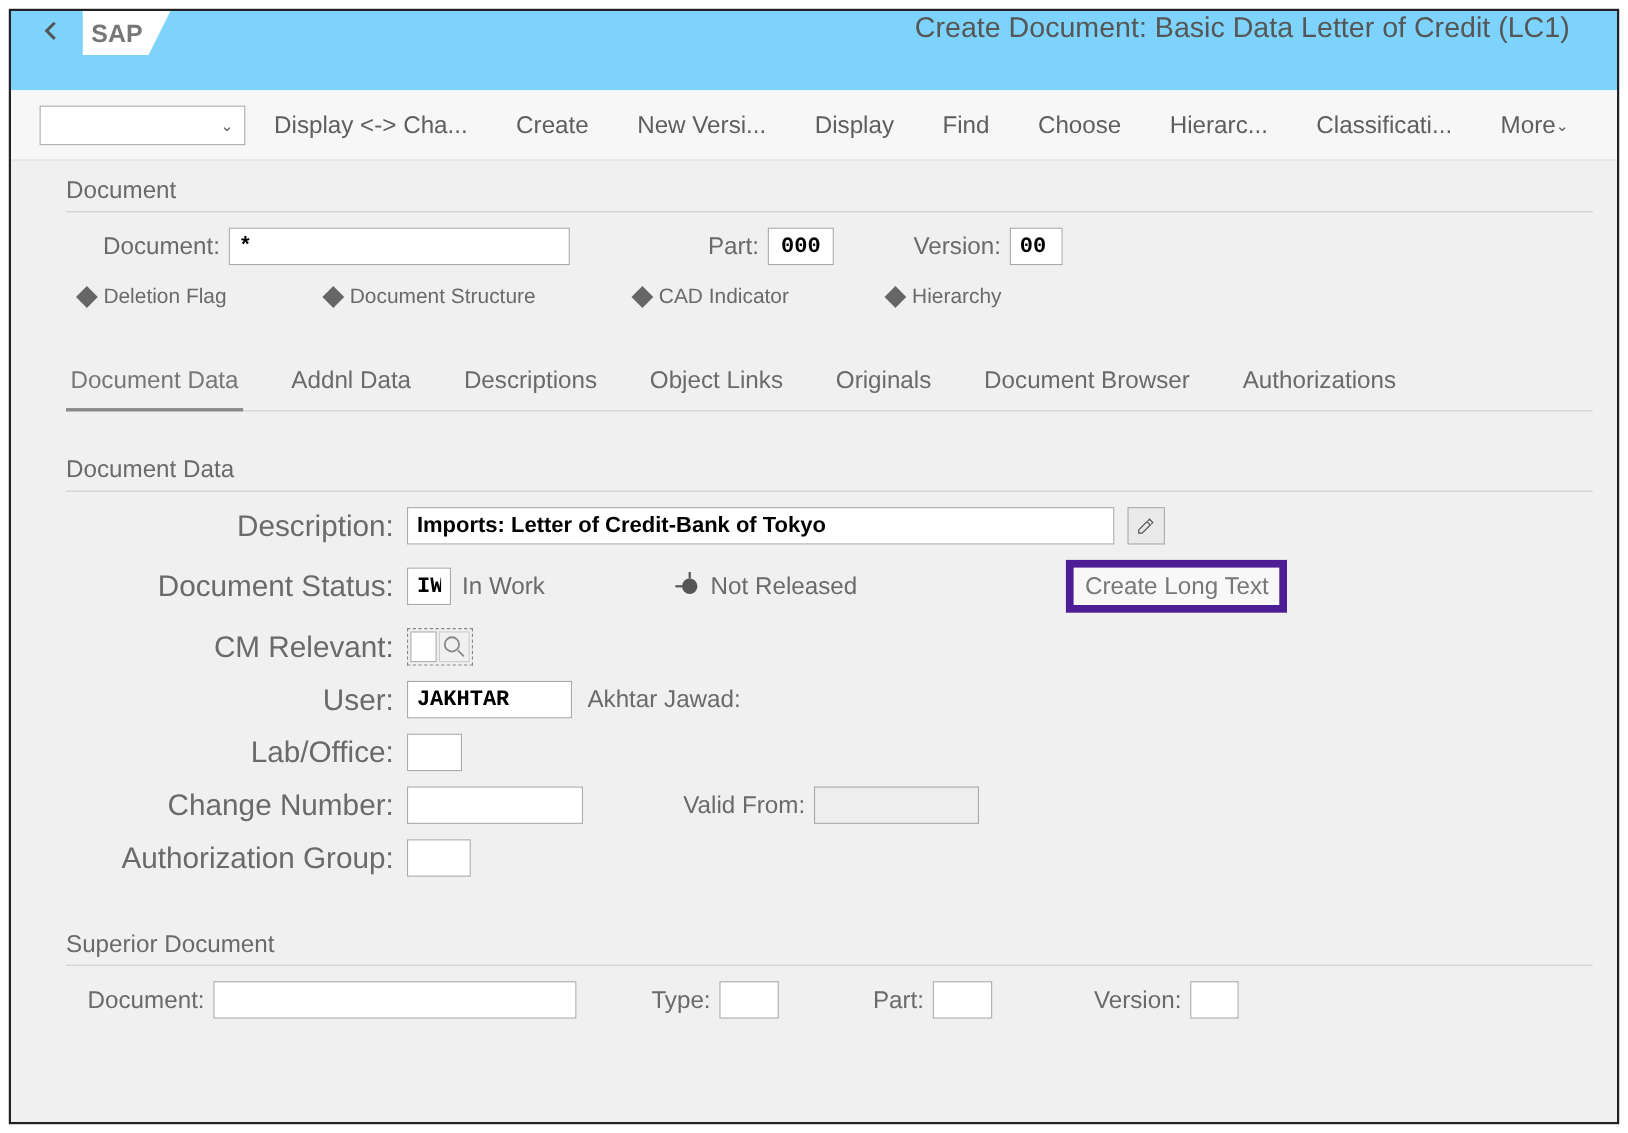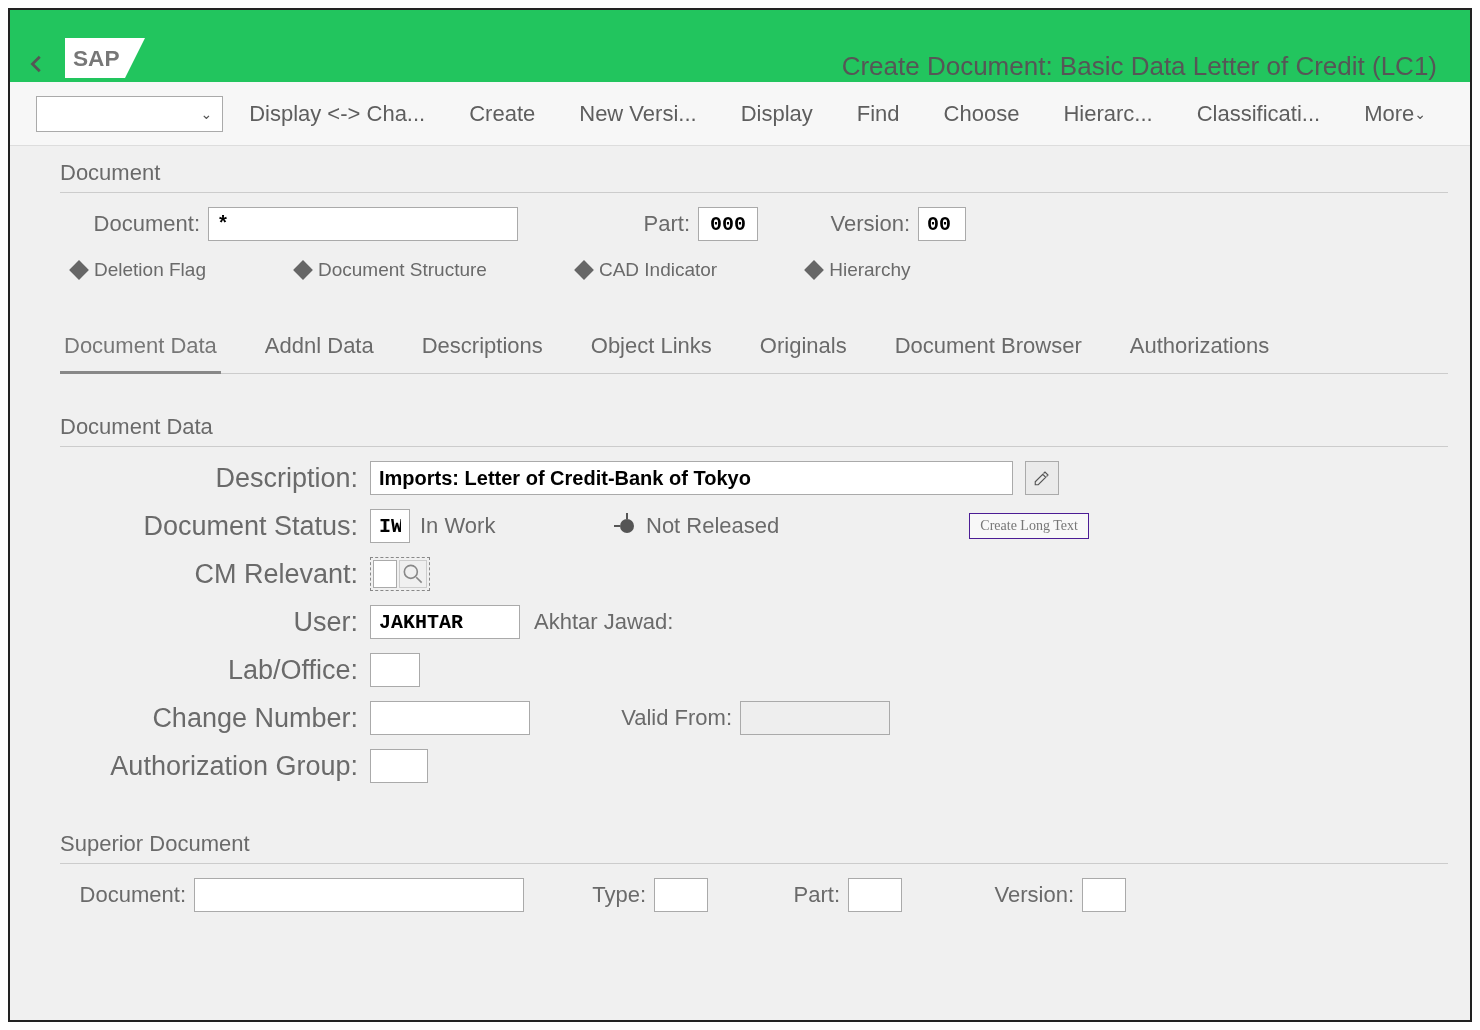--- a/index.html
+++ b/index.html
@@ -1,18 +1,18 @@
 <!DOCTYPE html>
 <html><head>
 <meta charset="utf-8">
 <style>
   * { box-sizing: border-box; margin: 0; padding: 0; font-family: Arial, Helvetica, sans-serif; }
   body { background: #fff; padding: 8px; }
   .window { border: 2px solid #222; width: 1464px; height: 1014px; background: #f0f0f0; display: flex; flex-direction: column; }
-  .titlebar { background: #22c55e; height: 72px; display: flex; align-items: flex-end; padding: 0 9px; }
+  .titlebar { background: #7dd3fc; height: 72px; display: flex; align-items: flex-start; padding: 0 19px; }
   .back-btn { width: 36px; height: 36px; display: flex; align-items: center; justify-content: center; cursor: pointer; }
   .back-btn svg { width: 22px; height: 22px; }
   .sap-logo { margin-left: 10px; }
   .sap-logo svg { height: 40px; width: auto; }
   .title-text { margin-left: auto; margin-right: 24px; font-size: 26px; color: #565656; }
   .toolbar { background: #f7f7f7; height: 64px; display: flex; align-items: center; padding: 0 26px; gap: 8px; border-bottom: 1px solid #ddd; }
   .toolbar .dropdown { width: 200px; height: 36px; border: 1px solid #aaa; background: #fff; display: flex; align-items: center; justify-content: flex-end; padding-right: 10px; }
   .toolbar .chevron { font-size: 14px; color: #555; }
   .toolbar .tb-item { color: #5e5e5e; font-size: 22px; padding: 6px 18px; cursor: pointer; white-space: nowrap; }
   .toolbar .more { display: flex; align-items: center; }
@@ -32,21 +32,21 @@
   .tab.active { color: #777; border-bottom: 3px solid #888; margin-bottom: -1px; }
   .form-section { margin-top: 40px; }
   .form-row { display: flex; align-items: center; margin-bottom: 14px; }
   .form-label { width: 310px; text-align: right; color: #6a6a6a; font-size: 27px; padding-right: 12px; }
   .icon-btn { width: 34px; height: 34px; border: 1px solid #aaa; background: #eaeaea; display: flex; align-items: center; justify-content: center; margin-left: 6px; cursor: pointer; }
   .icon-btn svg { width: 18px; height: 18px; }
   .status-dot { width: 14px; height: 14px; border-radius: 50%; background: #555; display: inline-block; margin-right:4px; position: relative; }
   .status-dot::before, .status-dot::after { content:''; position:absolute; background:#555; }
   .status-dot::before { width:2px; height:6px; top:-6px; left:6px; }
   .status-dot::after { width:6px; height:2px; top:6px; left:-6px; }
-  .long-text-btn { border: 1px solid #4c1d95; background: #f8f8f8; color: #777; font-size: 14px; padding: 4px 10px; cursor:pointer;font-family:Liberation Serif, serif; }
+  .long-text-btn { border: 7px solid #4c1d95; background: #f8f8f8; color: #777; font-size: 22px; padding: 4px 10px; cursor:pointer; }
   .cm-box { border: 1px dashed #888; padding: 2px; display: inline-flex; align-items:center; }
   .cm-input { border: 1px solid #aaa; width: 24px; height: 28px; text-align: center; font-family: monospace; font-size:18px; }
   .cm-search { width:28px; height:28px; border:1px solid #ccc; display:flex; align-items:center; justify-content:center; margin-left:2px; }
   .section-wrap { margin-top: 48px; }
 </style>
 </head>
 <body>
 
 <div class="window">
 

